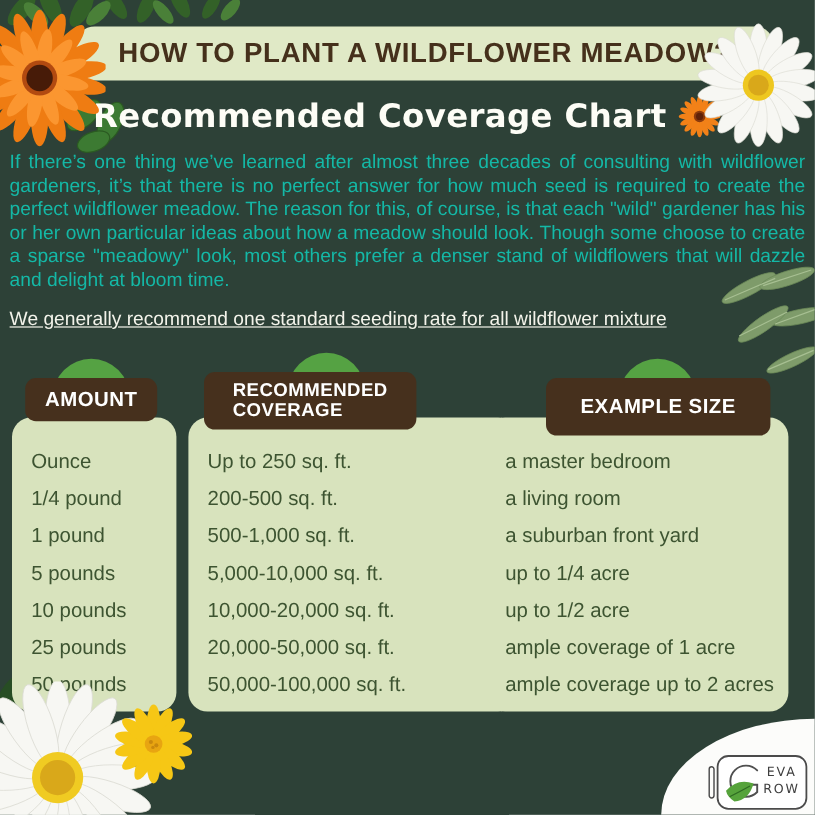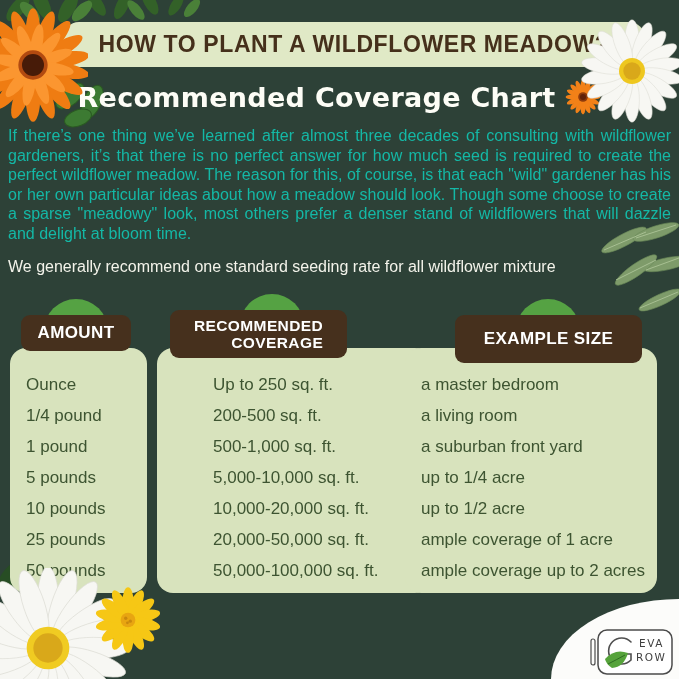--- a/index.html
+++ b/index.html
@@ -31,29 +31,29 @@
     font-family:"DejaVu Sans","Liberation Sans",sans-serif;
   }
 
   
   .intro{
     position:absolute;left:8px;top:126px;width:663px;z-index:2;
     color:#14b8a6;font-size:16px;line-height:1.22;text-align:justify;
   }
   .note{
     position:absolute;left:8px;top:258px;width:640px;z-index:2;
-    color:#f3f3ea;font-size:16px;
+    color:#f3f3ea;font-size:16px;text-decoration:underline;
   }
 
   
   .arc{position:absolute;width:64px;height:34px;border-radius:64px 64px 0 0;
        background:#55a243;z-index:4;}
   .hdr{
     position:absolute;background:#46301d;border-radius:9px;color:#ffffff;
-    font-weight:bold;text-align:right;display:flex;align-items:center;
+    font-weight:bold;text-align:left;display:flex;align-items:center;
     justify-content:center;z-index:6;line-height:1.12;letter-spacing:.4px;
   }
   .panel{
     position:absolute;top:348px;height:245px;background:#d8e3bd;
     border-radius:16px;z-index:5;box-sizing:border-box;
   }
   .cells{padding:21px 6px 0 16px;}
   .cell{
     height:31px;display:flex;align-items:center;color:#3d5431;
     font-size:17px;white-space:nowrap;
@@ -233,21 +233,21 @@
         <div class="cell">Ounce</div>
         <div class="cell">1/4 pound</div>
         <div class="cell">1 pound</div>
         <div class="cell">5 pounds</div>
         <div class="cell">10 pounds</div>
         <div class="cell">25 pounds</div>
         <div class="cell">50 pounds</div>
       </div>
     </div>
 
-    <div class="panel" style="left:157px;width:274px;padding-left:40px;">
+    <div class="panel" style="left:157px;width:274px;">
       <div class="cells">
         <div class="cell">Up to 250 sq. ft.</div>
         <div class="cell">200-500 sq. ft.</div>
         <div class="cell">500-1,000 sq. ft.</div>
         <div class="cell">5,000-10,000 sq. ft.</div>
         <div class="cell">10,000-20,000 sq. ft.</div>
         <div class="cell">20,000-50,000 sq. ft.</div>
         <div class="cell">50,000-100,000 sq. ft.</div>
       </div>
     </div>

